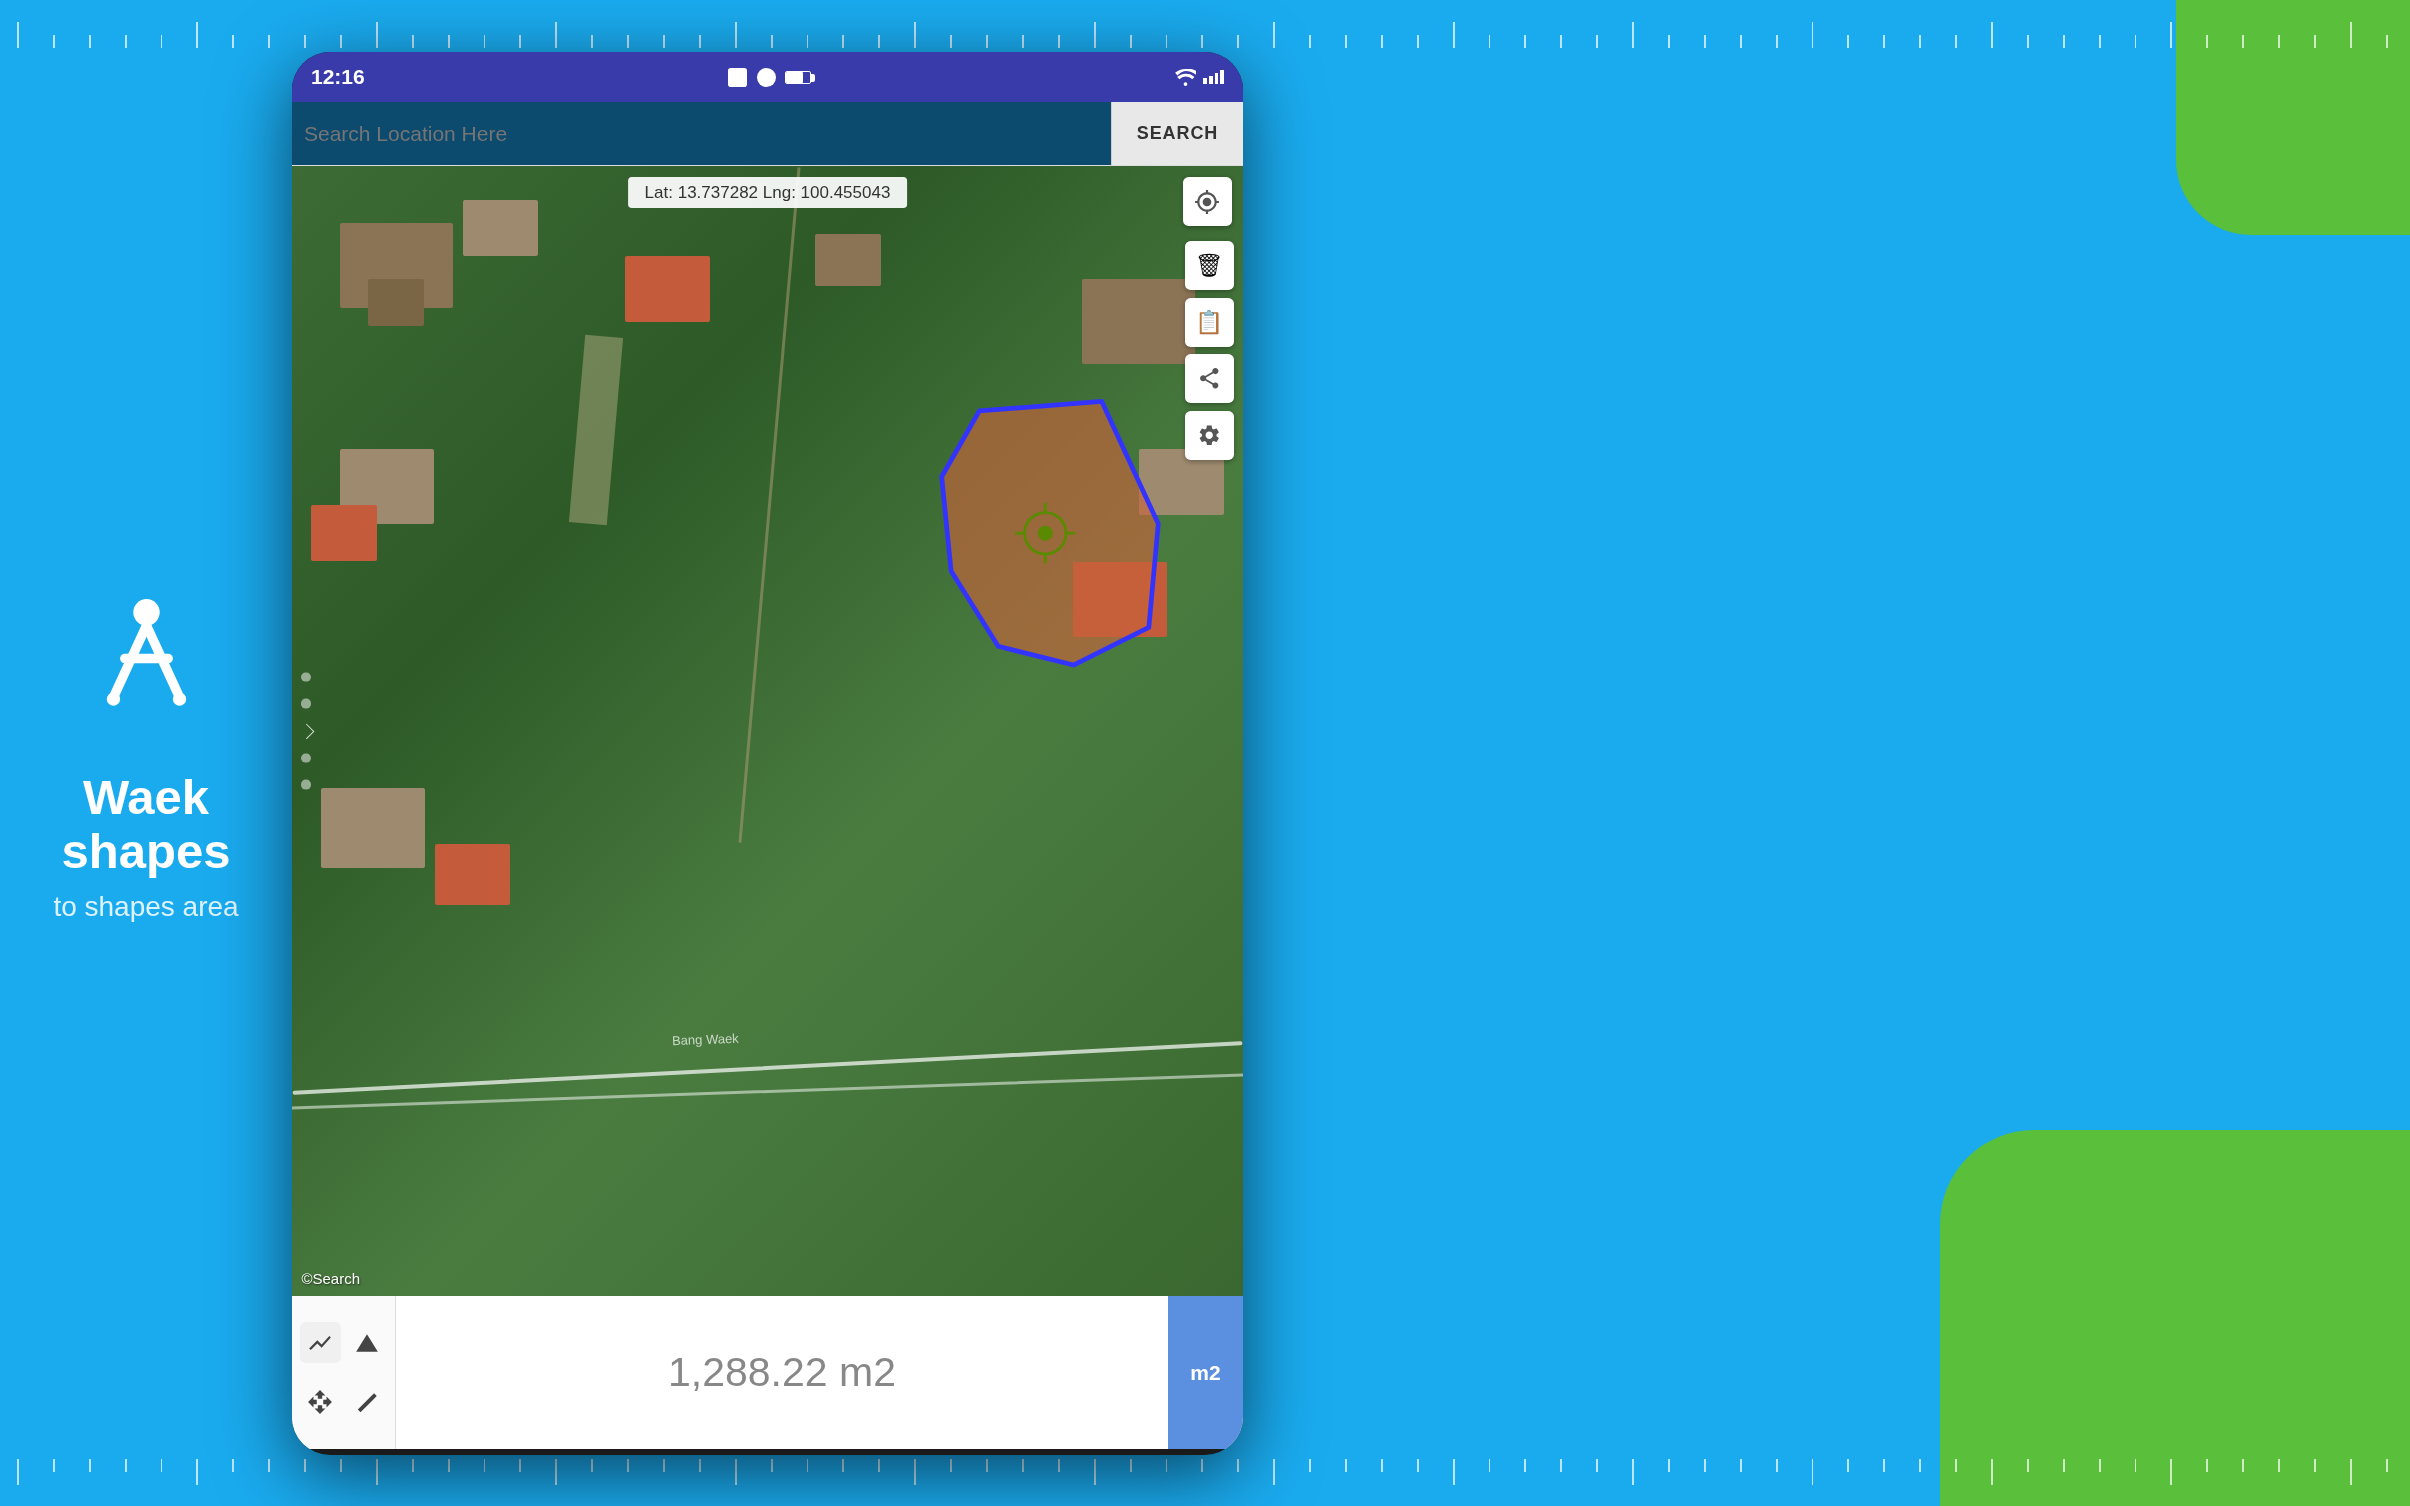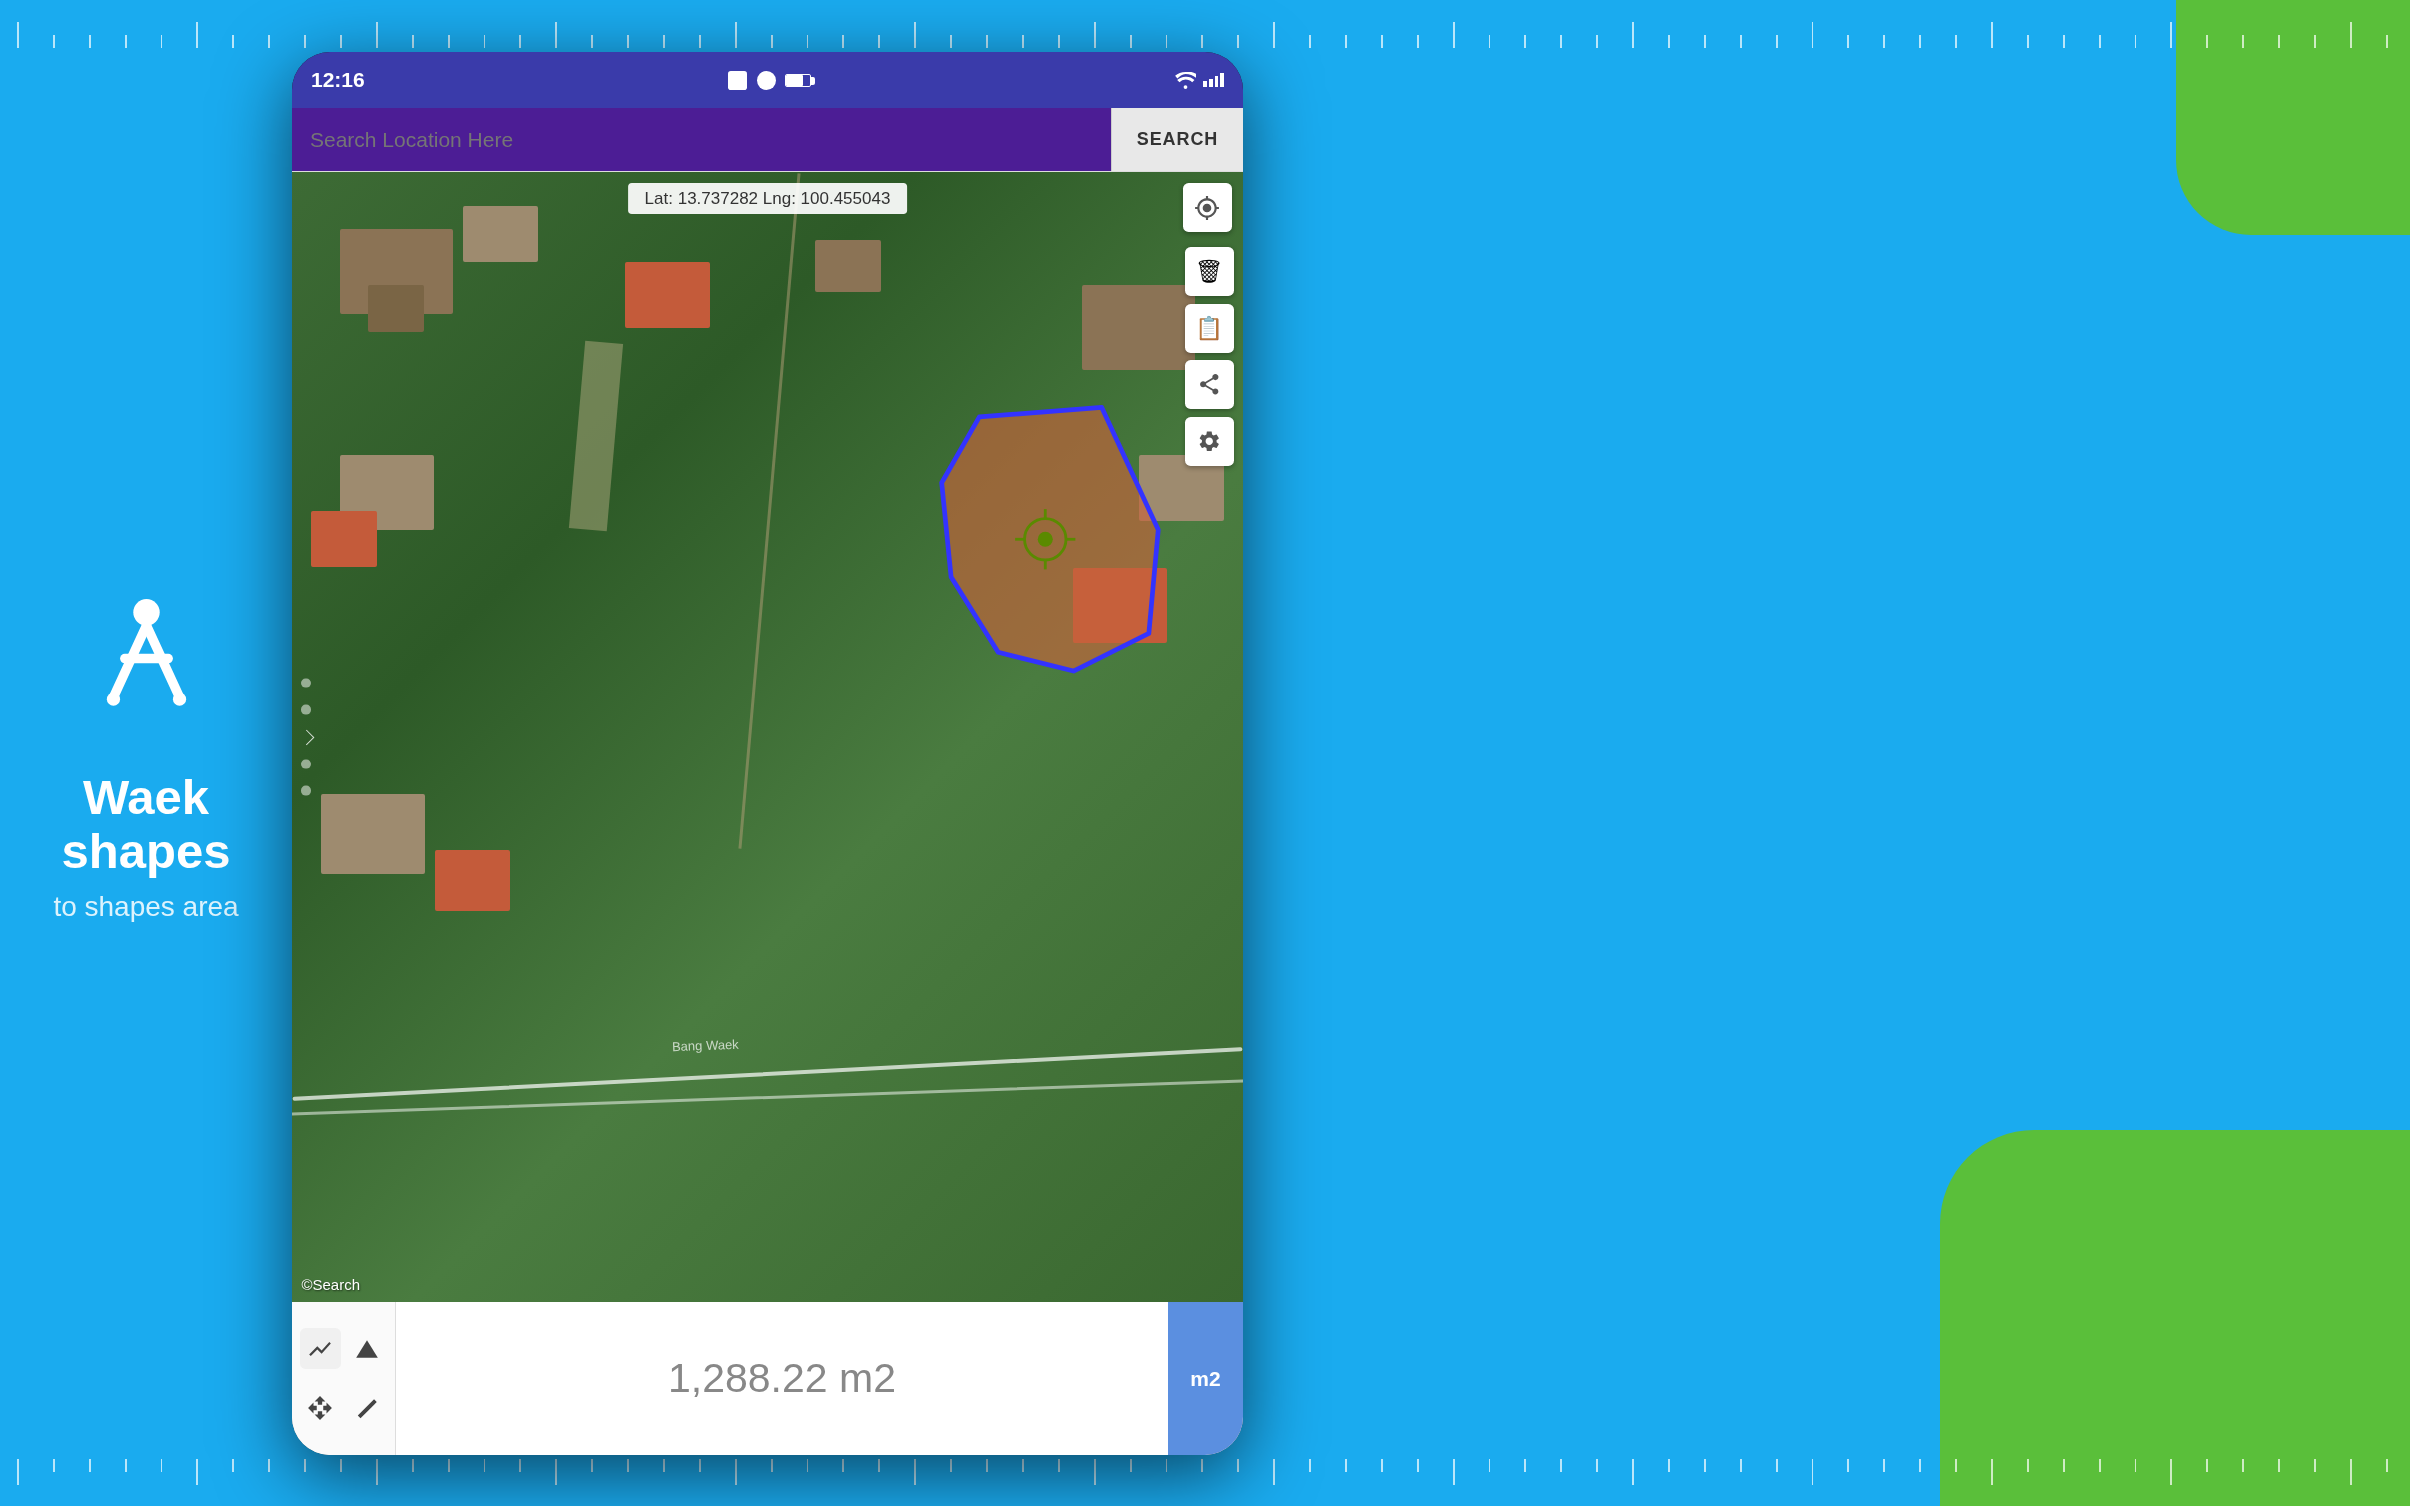--- a/index.html
+++ b/index.html
@@ -182,21 +182,21 @@
       </g>
     </svg>
   </div>
 
   <div style="color:white;font-size:49px;font-weight:900;text-align:center;line-height:1.1;margin-bottom:11.3px;padding:0 19px;">Waek shapes</div>
   <div style="color:rgba(255,255,255,0.85);font-size:28px;font-weight:400;text-align:center;">to shapes area</div>
 </div>
 
 <div style="position:absolute;left:292px;top:52px;width:951px;height:1403px;background:#1a1a1a;border-radius:38px;z-index:20;box-shadow:0 19px 75px rgba(0,0,0,0.6);overflow:hidden;">
 
-  <div style="height:56px;background:#3A3BAA;display:flex;align-items:center;padding:0 19px;justify-content:space-between;">
+  <div style="height:50px;background:#3A3BAA;display:flex;align-items:center;padding:0 19px;justify-content:space-between;">
     <span style="color:white;font-size:21px;font-weight:bold;">12:16</span>
     <div style="display:flex;gap:9.4px;align-items:center;">
 
       <div style="width:19px;height:19px;background:white;border-radius:2.8px;"></div>
       <div style="width:19px;height:19px;background:white;border-radius:50%;"></div>
       <div style="width:26px;height:13px;border:1.9px solid white;border-radius:1.9px;position:relative;">
         <div style="position:absolute;right:-4.7px;top:2.8px;width:3.8px;height:7.5px;background:white;border-radius:0 1.9px 1.9px 0;"></div>
         <div style="width:70%;height:100%;background:white;border-radius:0.9px;"></div>
       </div>
     </div>
@@ -209,21 +209,21 @@
       <div style="display:flex;gap:1.9px;align-items:flex-end;">
         <div style="width:3.8px;height:5.6px;background:white;"></div>
         <div style="width:3.8px;height:8.5px;background:white;"></div>
         <div style="width:3.8px;height:11.3px;background:white;"></div>
         <div style="width:3.8px;height:14px;background:white;"></div>
       </div>
     </div>
   </div>
 
   <div style="height:64px;background:white;display:flex;align-items:center;border-bottom:0.9px solid #ddd;">
-    <input style="flex: 1 1 0%; height: 100%; background: #4c1d95; border: none; outline: none; padding: 0px 18px; font-size: 21px; color: rgb(153, 153, 153);" readonly="" placeholder="Search Location Here">
+    <input style="flex: 1 1 0%; height: 100%; background: #0c4a6e; border: none; outline: none; padding: 0px 12px; font-size: 21px; color: rgb(153, 153, 153);" readonly="" placeholder="Search Location Here">
     <button style="width:132px;height:100%;background:#e8e8e8;border:none;border-left:0.9px solid #ccc;font-size:18px;font-weight:bold;color:#333;cursor:pointer;letter-spacing:0.9px;">SEARCH</button>
   </div>
 
   <div style="position:relative;height:1130px;overflow:hidden;background:#2d5a27;">
 
     <div style="position:absolute;top:0;left:0;width:100%;height:100%;overflow:hidden;">
 
       <div style="position:absolute;top:0;left:0;width:100%;height:100%;background:linear-gradient(135deg, #3d6b35 0%, #2d5a27 30%, #4a7c40 60%, #3a6830 100%);"></div>
 
       <div style="position:absolute;top:0;left:50%;width:2.8px;height:60%;background:rgba(180,160,120,0.5);transform:rotate(5deg);"></div>

